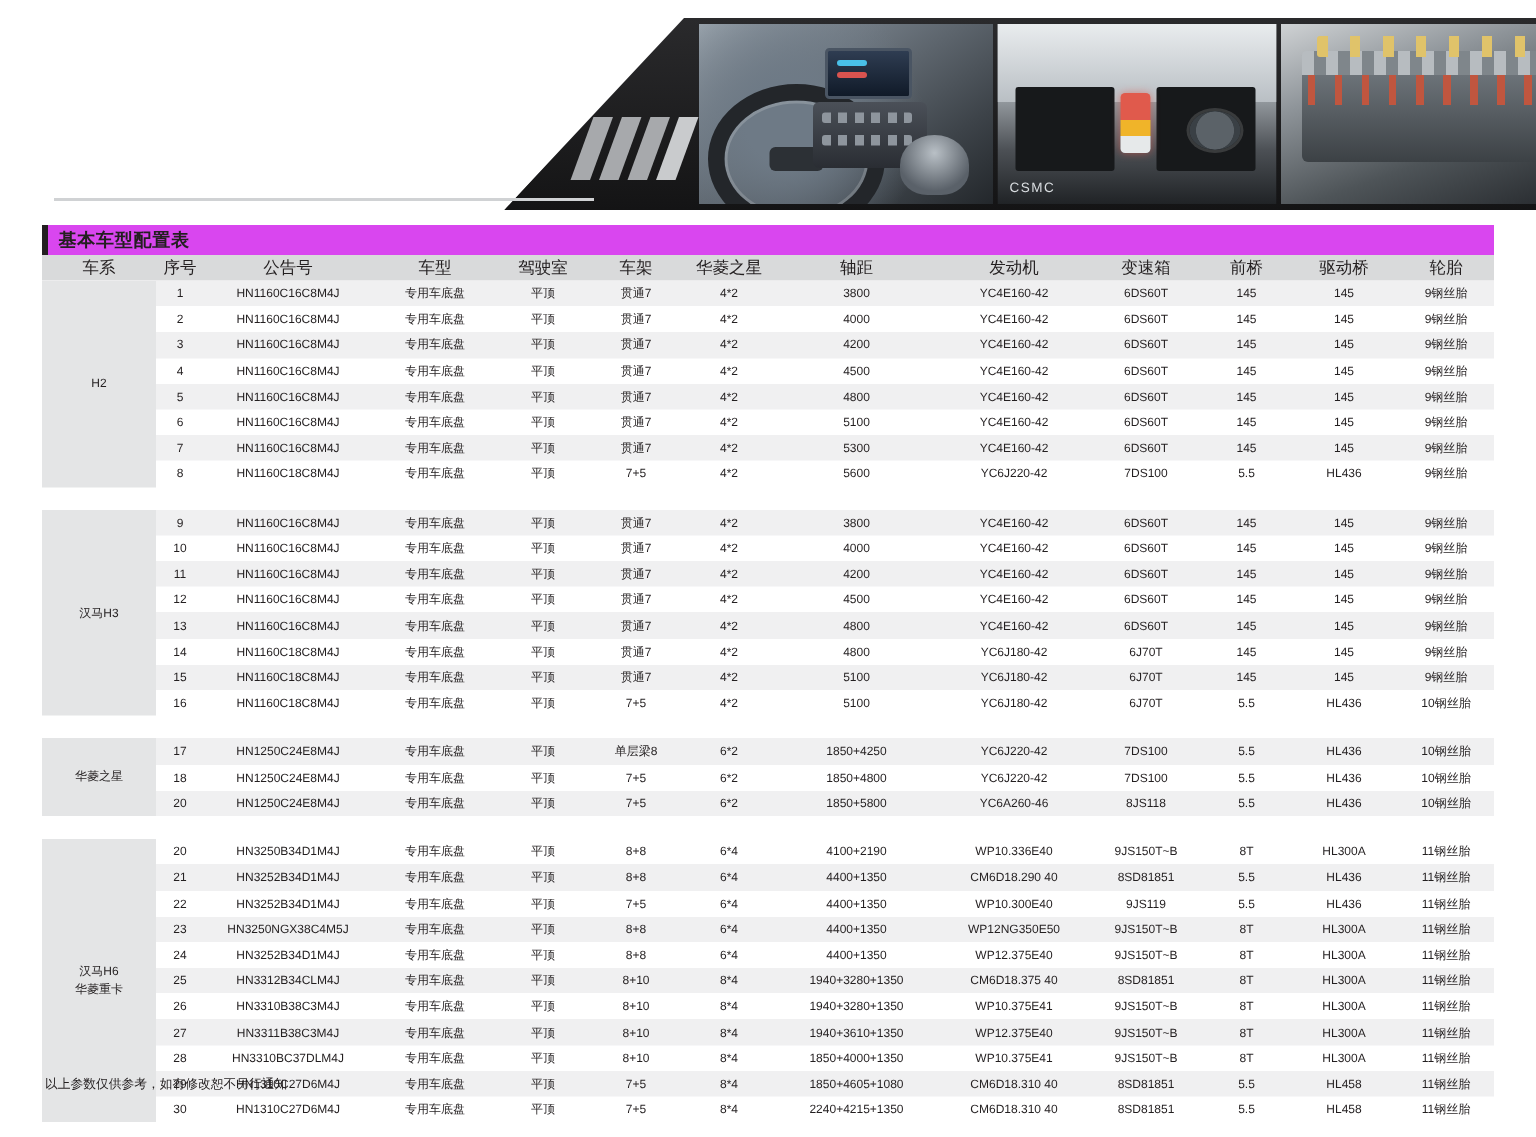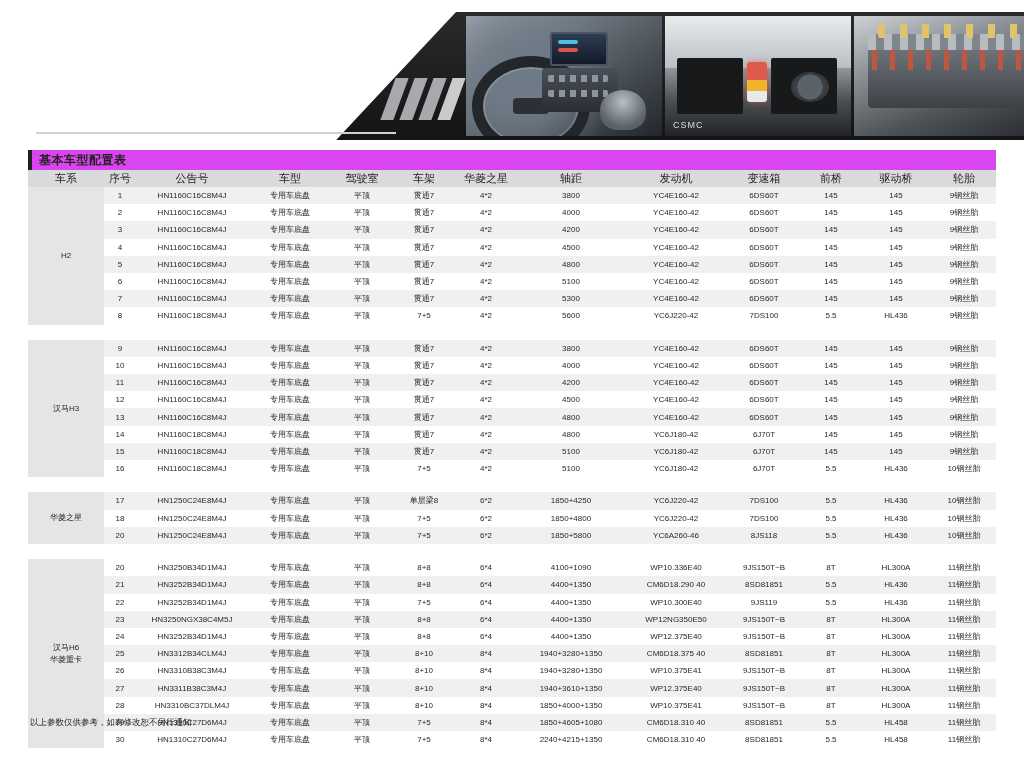--- a/index.html
+++ b/index.html
@@ -642,21 +642,21 @@
           <td colspan="13"></td>
         </tr>
         <tr class="even">
           <td class="series" rowspan="11">汉马H6<br>华菱重卡</td>
           <td>20</td>
           <td>HN3250B34D1M4J</td>
           <td>专用车底盘</td>
           <td>平顶</td>
           <td>8+8</td>
           <td>6*4</td>
-          <td>4100+1090</td>
+          <td>4100+2190</td>
           <td>WP10.336E40</td>
           <td>9JS150T~B</td>
           <td>8T</td>
           <td>HL300A</td>
           <td>11钢丝胎</td>
         </tr>
         <tr class="odd">
           <td>21</td>
           <td>HN3252B34D1M4J</td>
           <td>专用车底盘</td>

